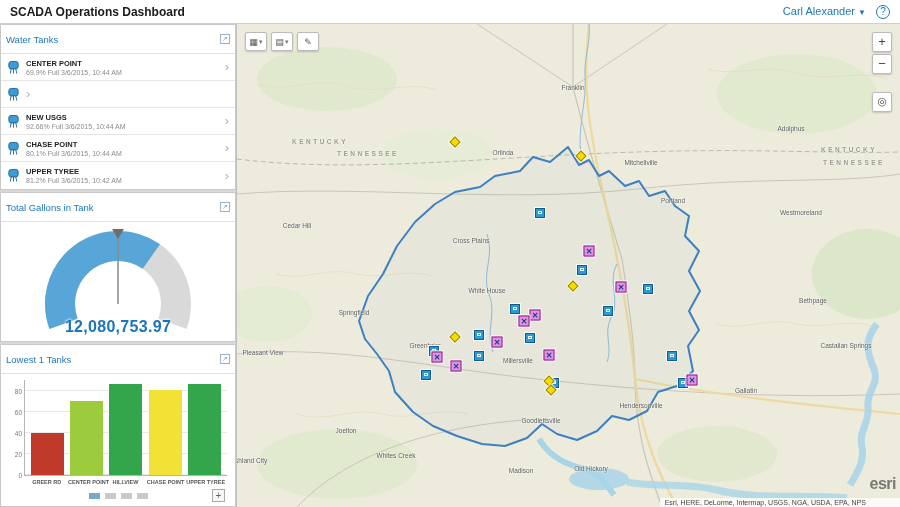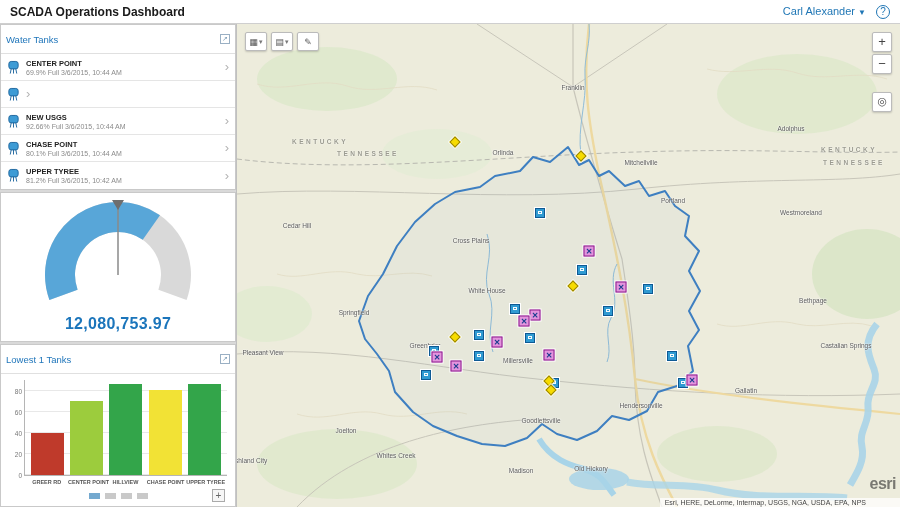--- a/index.html
+++ b/index.html
@@ -177,20 +177,24 @@
               <div class="tank-txt">
                 <div class="tank-name">UPPER TYREE</div>
                 <div class="tank-status">81.2% Full 3/6/2015, 10:42 AM</div>
               </div>
               <span class="chev">›</span>
             </div>
           </div>
       </div>
 
       <div class="panel panel-gauge">
+        <div class="p-hdr">
+          <span class="p-title">Total Gallons in Tank</span>
+          <span class="p-ico">↗</span>
+        </div>
         <div class="gauge-body">
           <svg width="200" height="118" viewBox="0 0 190 118">
             <path d="M40.5,97.8 A58,58 0 1 1 149.5,97.8" fill="none" stroke="#d9d9d9" stroke-width="30"></path>
             <path d="M40.5,97.8 A58,58 0 1 1 149.5,97.8" pathLength="100" fill="none" stroke="#58a6d8" stroke-width="30" stroke-dasharray="66 100"></path>
             <line x1="95" y1="10" x2="95" y2="78" stroke="#8a8a8a" stroke-width="1.5"></line>
             <polygon points="89,3 101,3 95,13" fill="#6e6e6e"></polygon>
           </svg>
           <div class="gauge-value">12,080,753.97</div>
         </div>
       </div>

